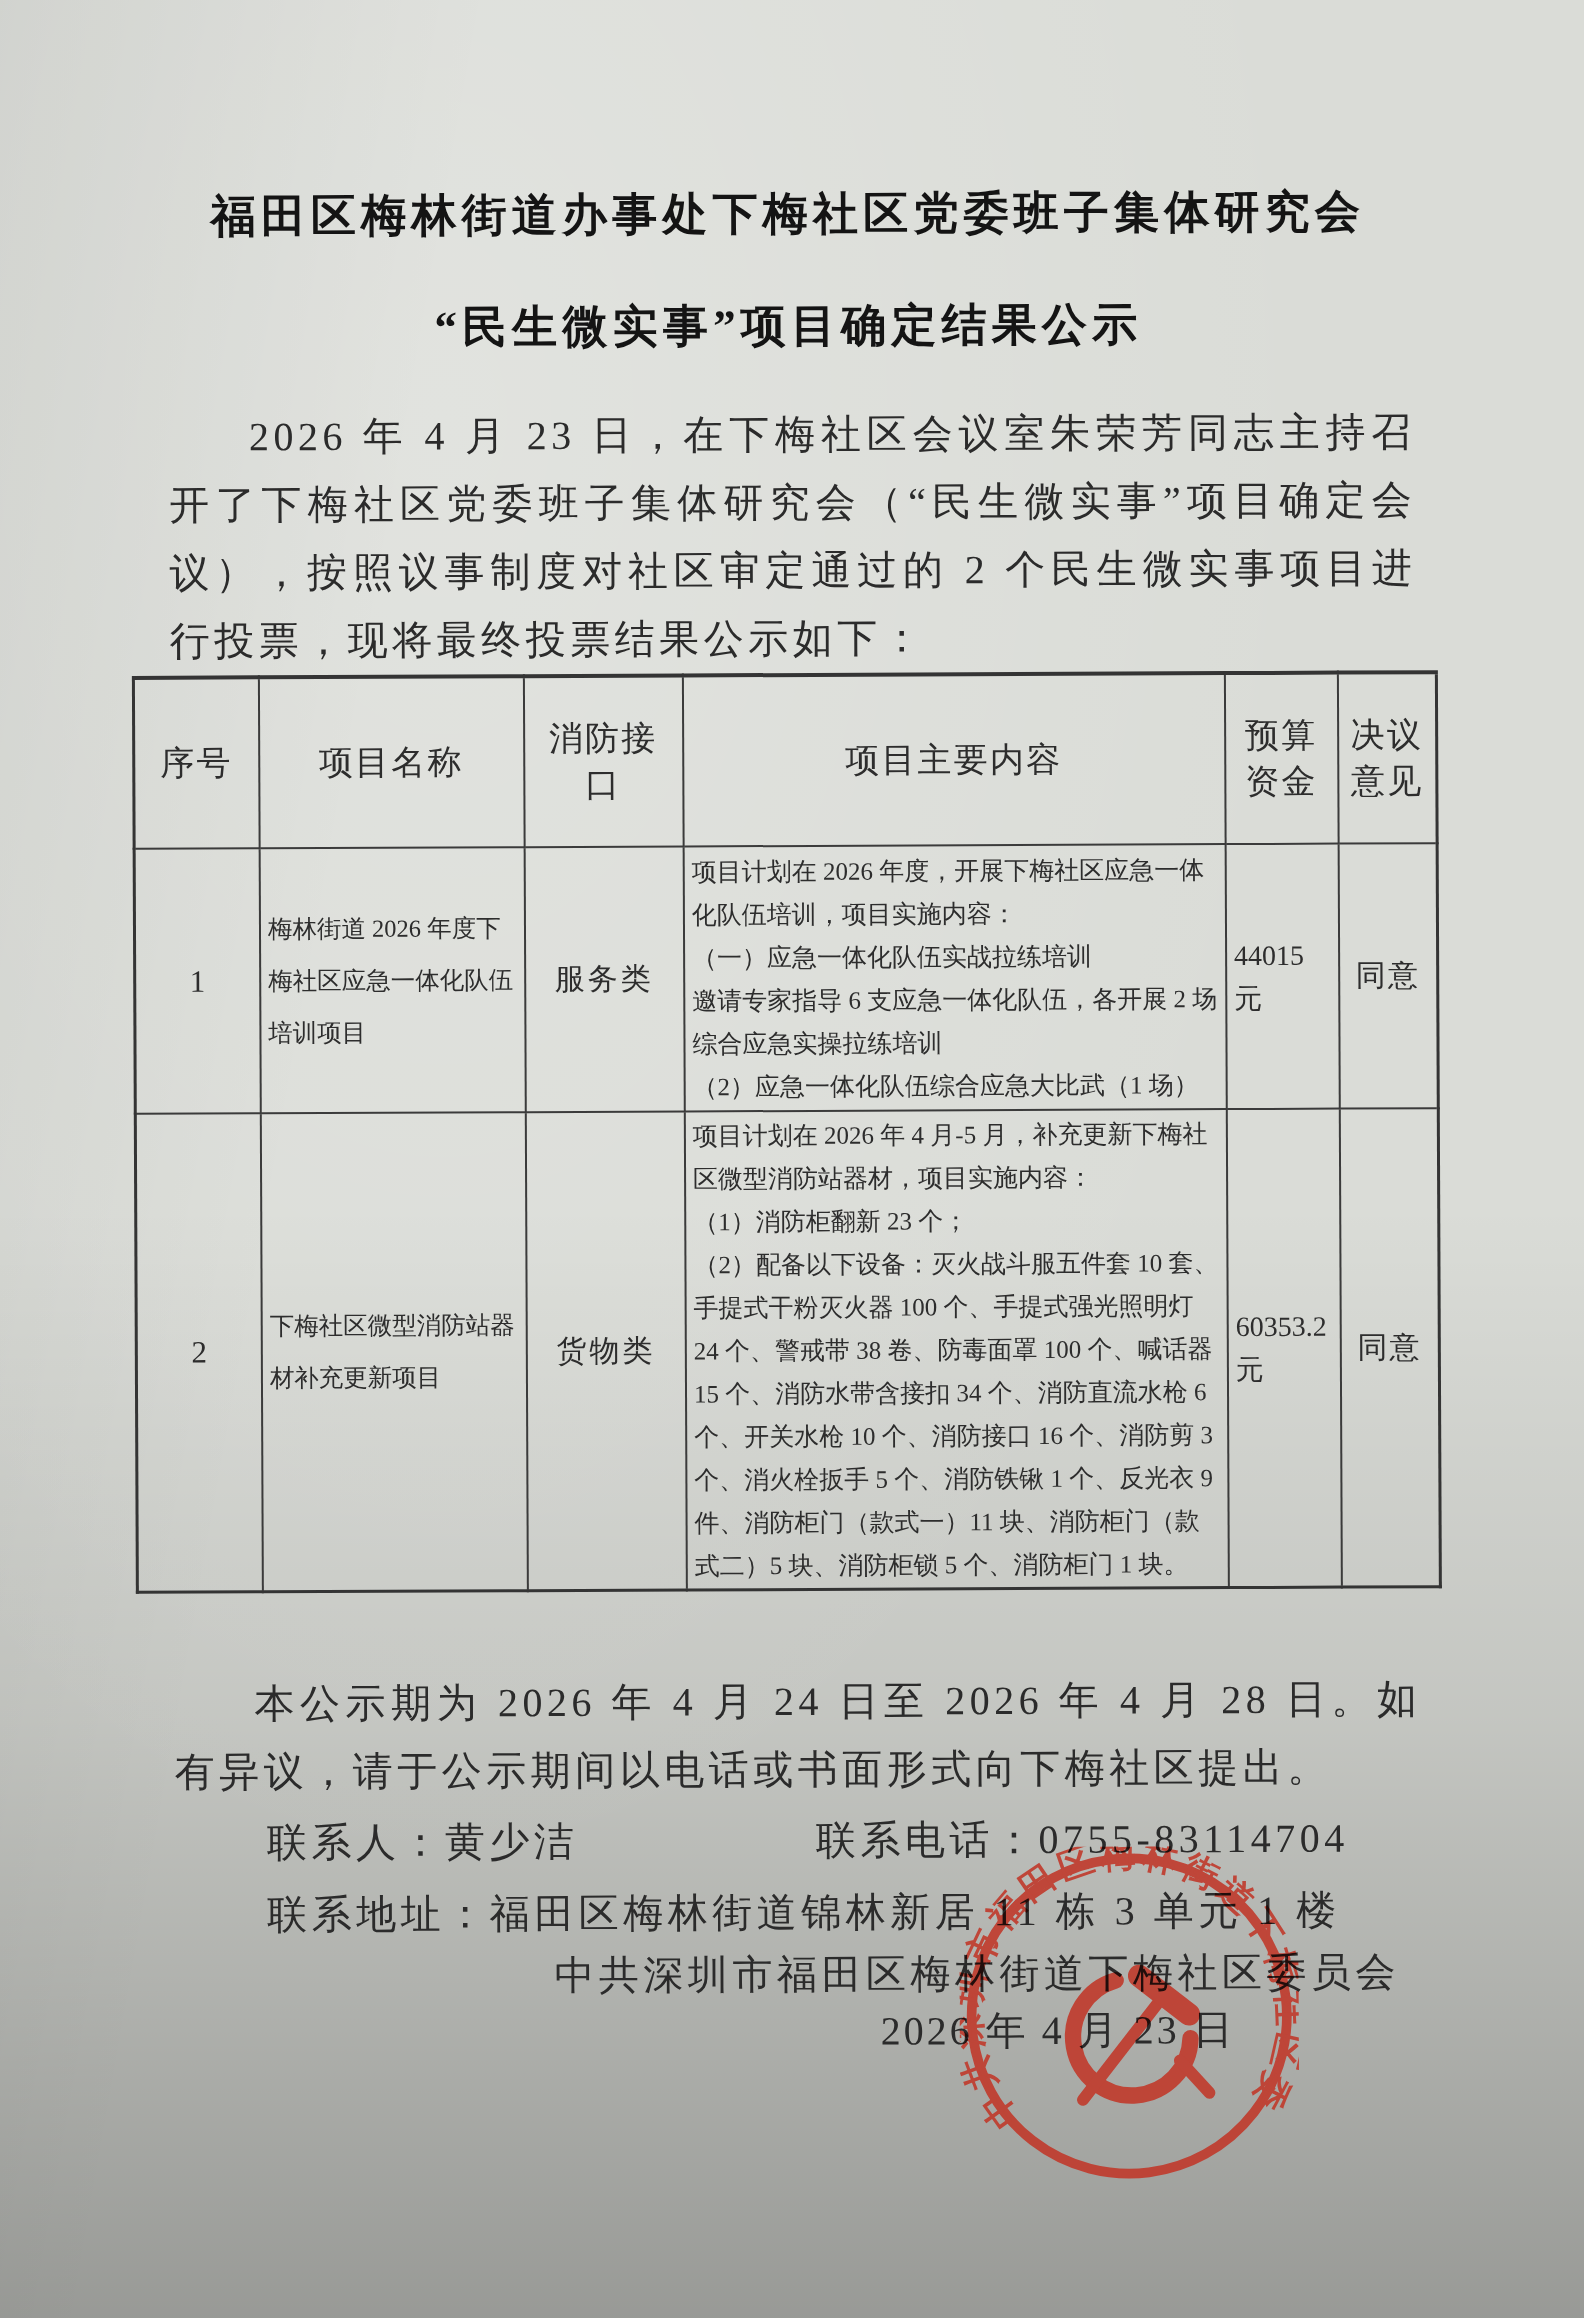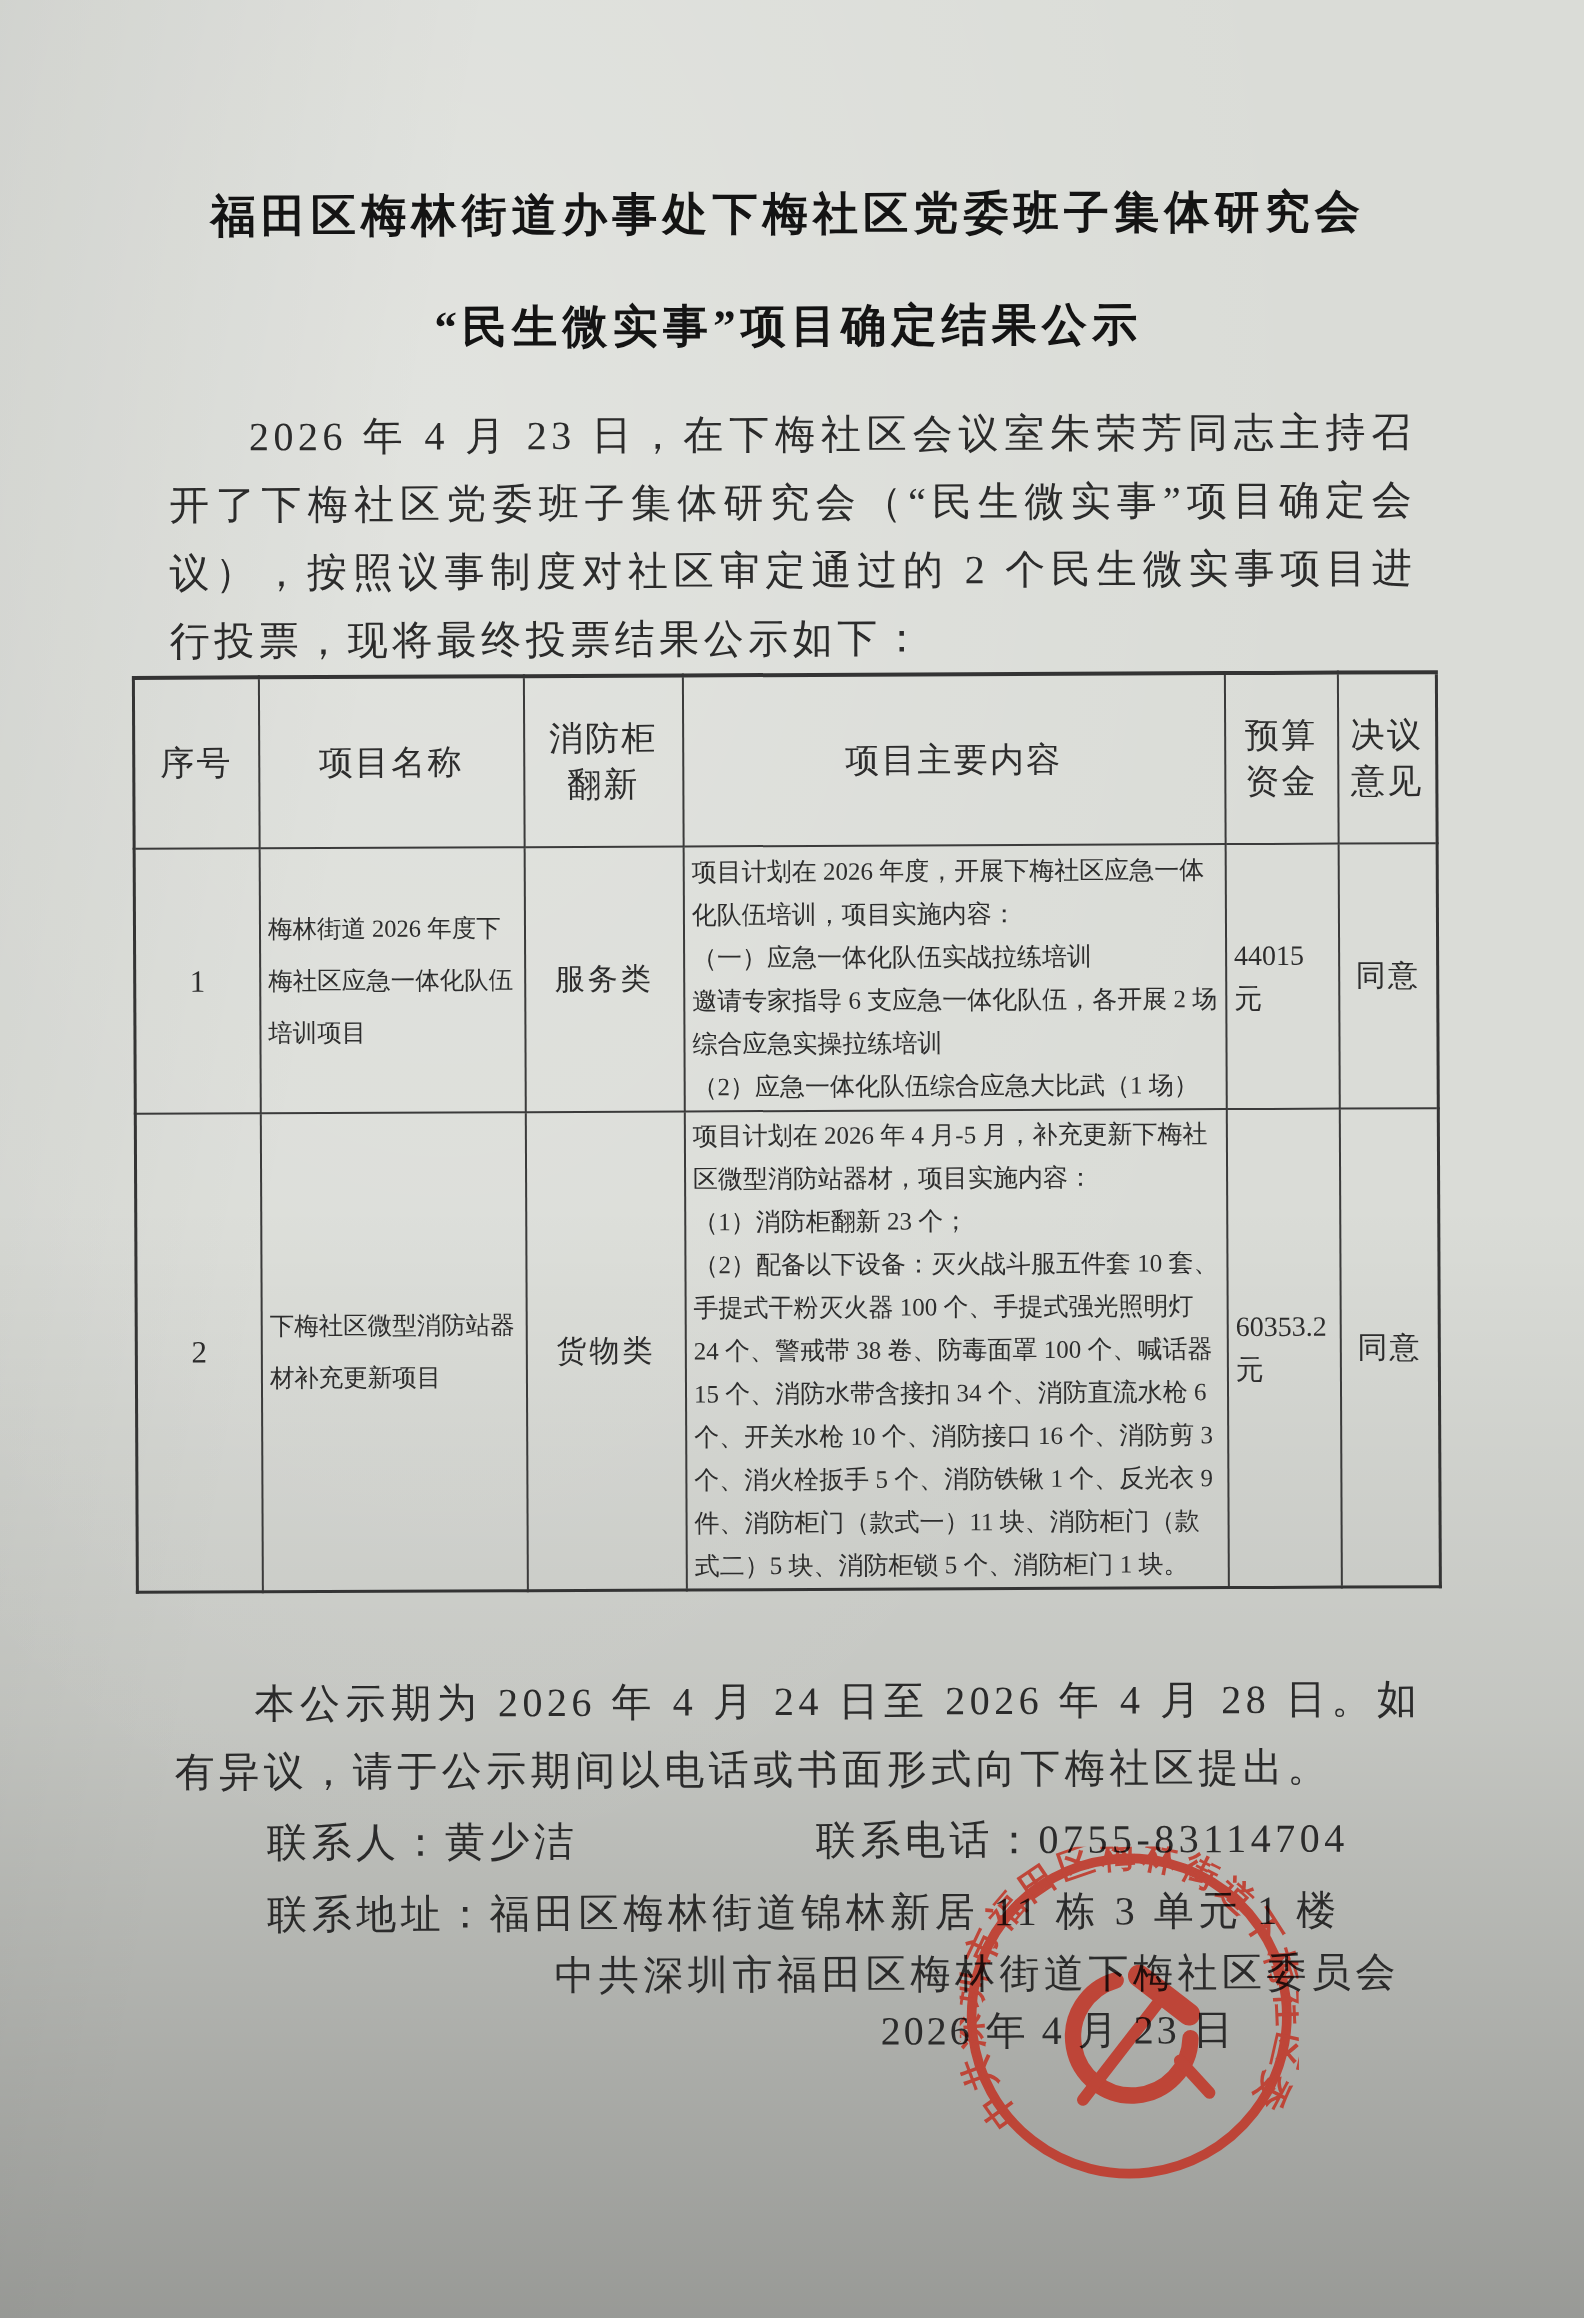--- a/index.html
+++ b/index.html
@@ -64,21 +64,21 @@
         <col style="width:265px">
         <col style="width:159px">
       <col style="width:542px">
         <col style="width:113px">
         <col style="width:99px">
     </colgroup>
     <tbody>
         <tr class="hrow">
       <th class="hcell">序号</th>
       <th class="hcell">项目名称</th>
-      <th class="hcell">消防柜翻新</th>
+      <th class="hcell">消防接口</th>
       <th class="hcell">项目主要内容</th>
       <th class="hcell pre">预算
 资金</th>
       <th class="hcell pre">决议
 意见</th>
     </tr>
     <tr class="r1">
       <td class="idx">1</td>
       <td class="name">梅林街道 2026 年度下梅社区应急一体化队伍培训项目</td>
       <td class="cat">服务类</td>

